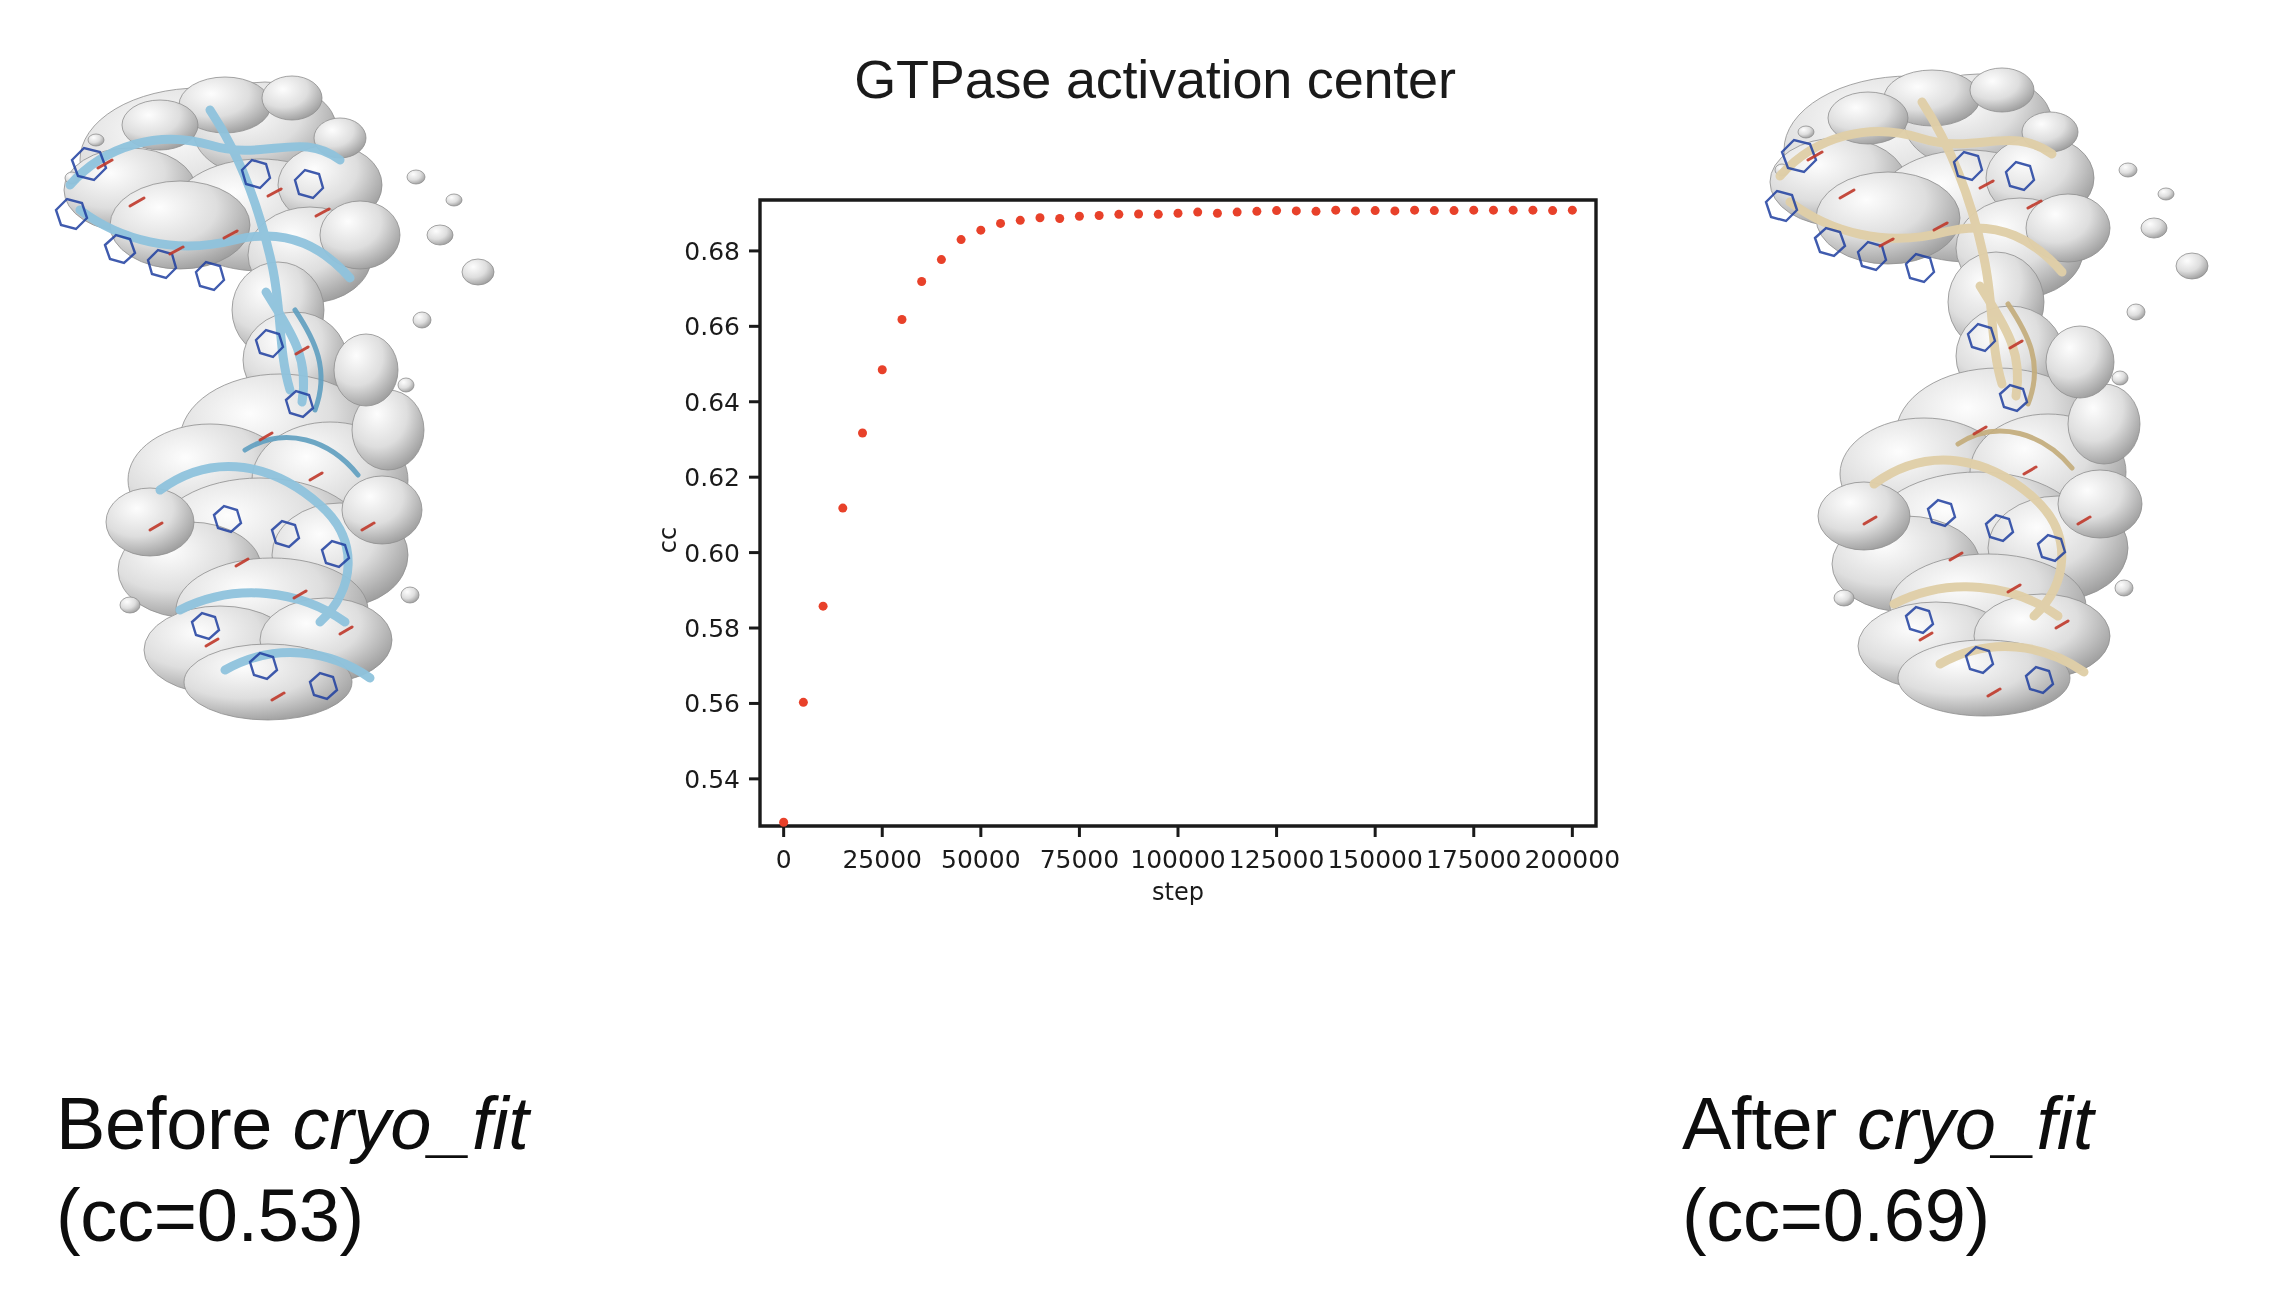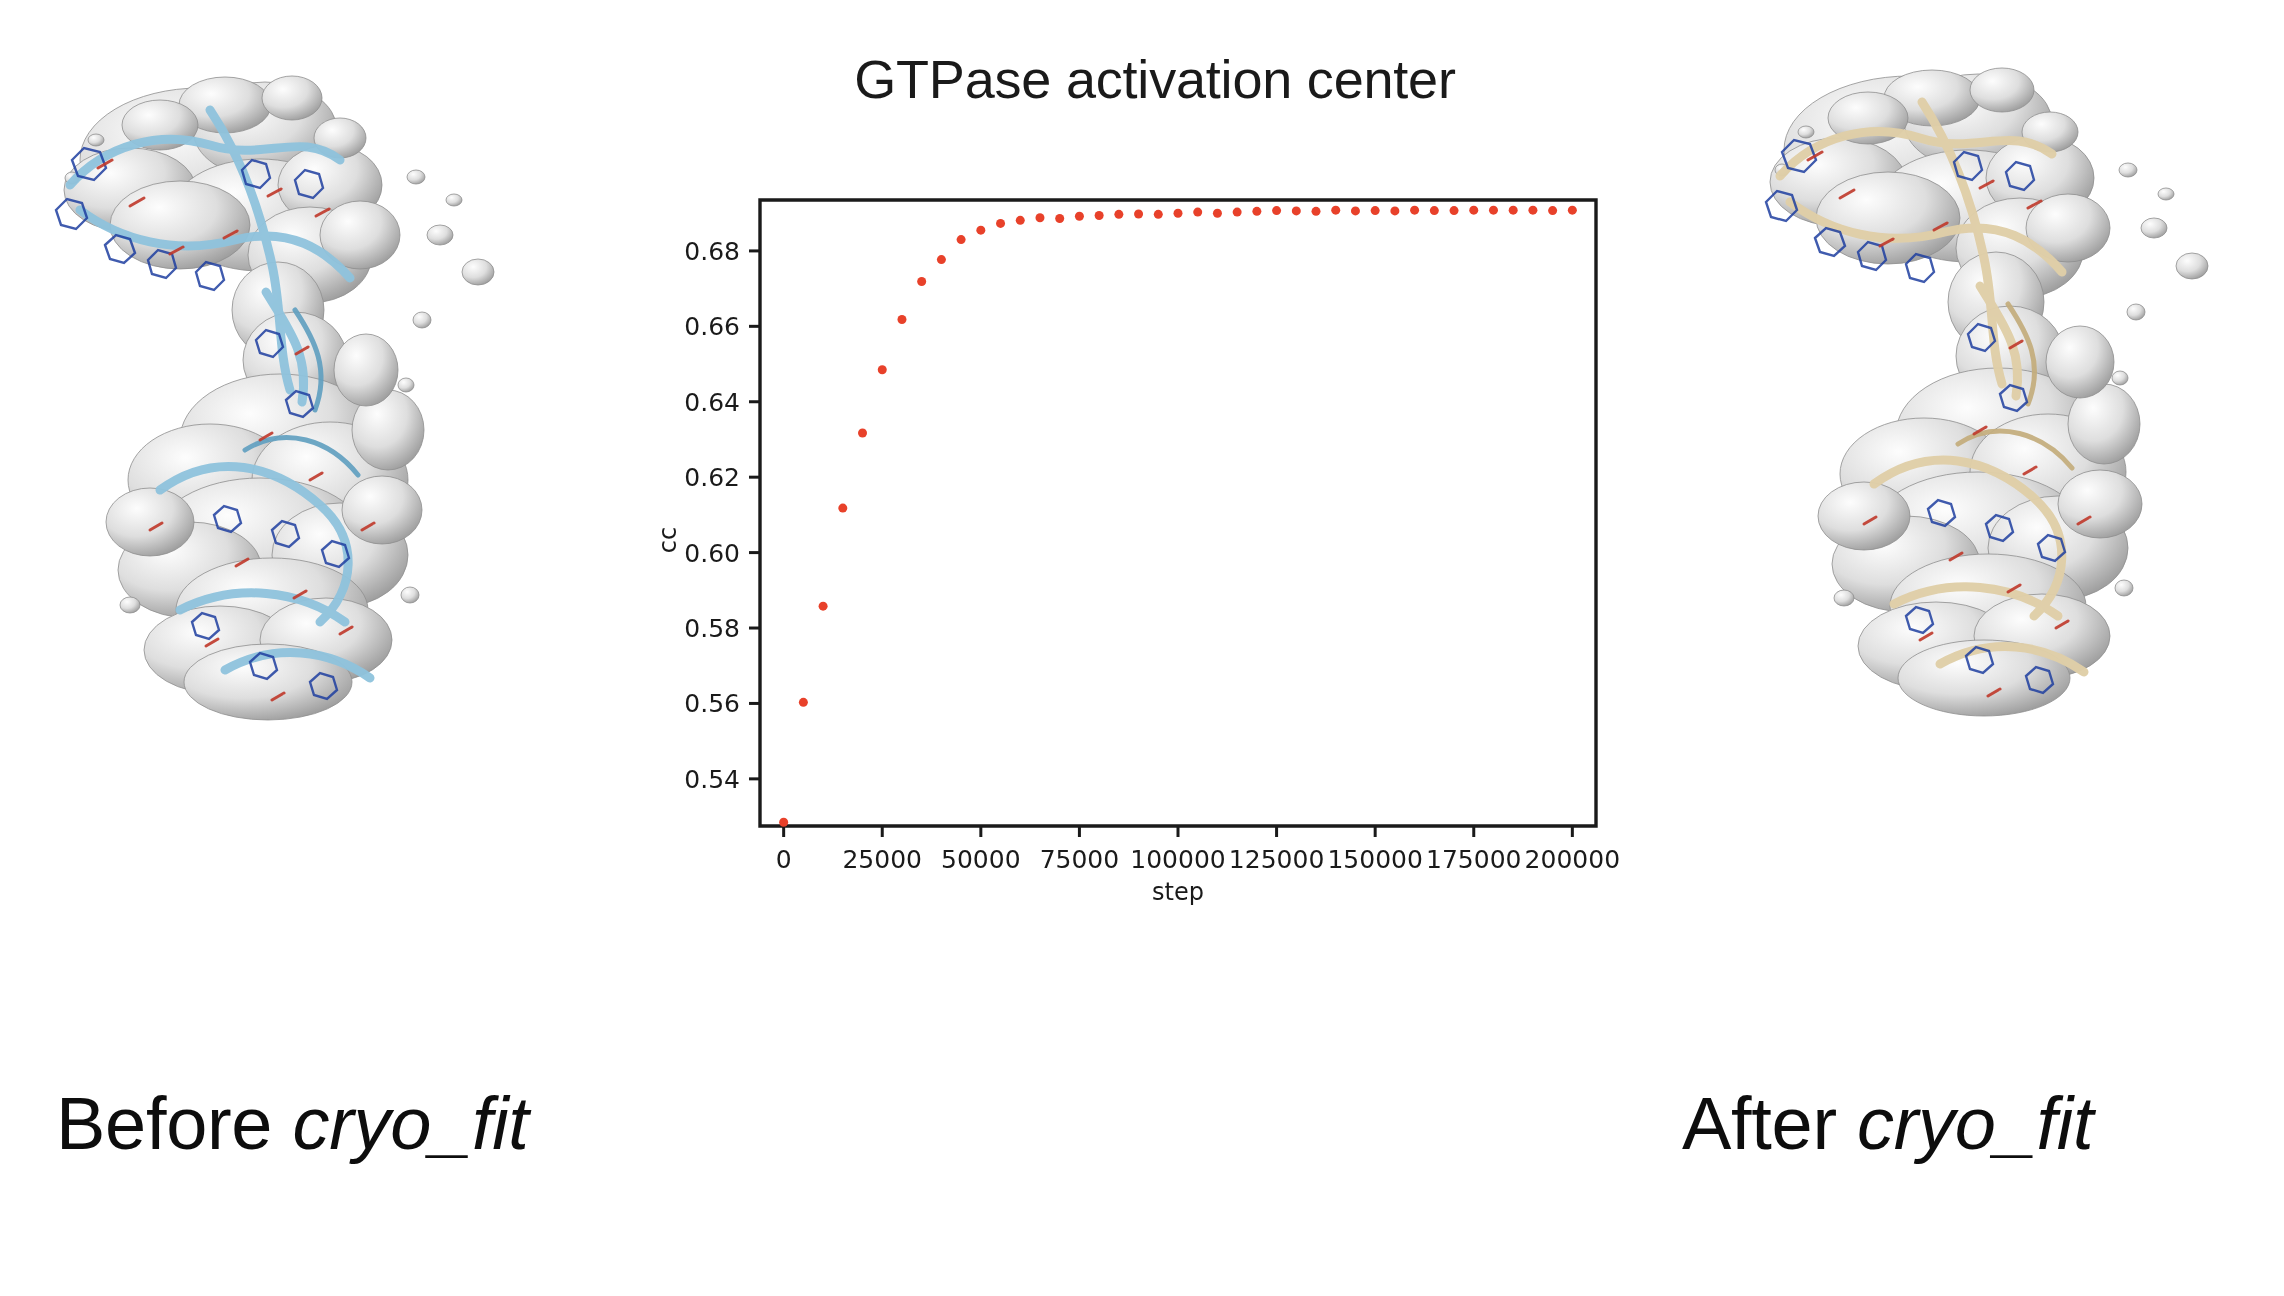--- a/index.html
+++ b/index.html
@@ -401,19 +401,21 @@
             <circle cx="932.3396226415094" cy="190.18192771084352" r="4.5" fill="#e8412a" class="datapoint"></circle>
           </g>
         <text id="xlabel" class="axislabel" x="538" y="880" text-anchor="middle">step</text>
         <text id="ylabel" class="axislabel" x="36" y="520" text-anchor="middle" transform="rotate(-90 36 520)">cc</text>
       </svg>
     </div>
   </div>
 
   <div class="caption" id="caption-before">
     <span>Before </span><em>cryo_fit</em>
+    <span class="line2">(cc=0.53)</span>
   </div>
 
   <div class="caption" id="caption-after">
     <span>After </span><em>cryo_fit</em>
+    <span class="line2">(cc=0.69)</span>
   </div>
 
 </div>
 
 </body></html>

